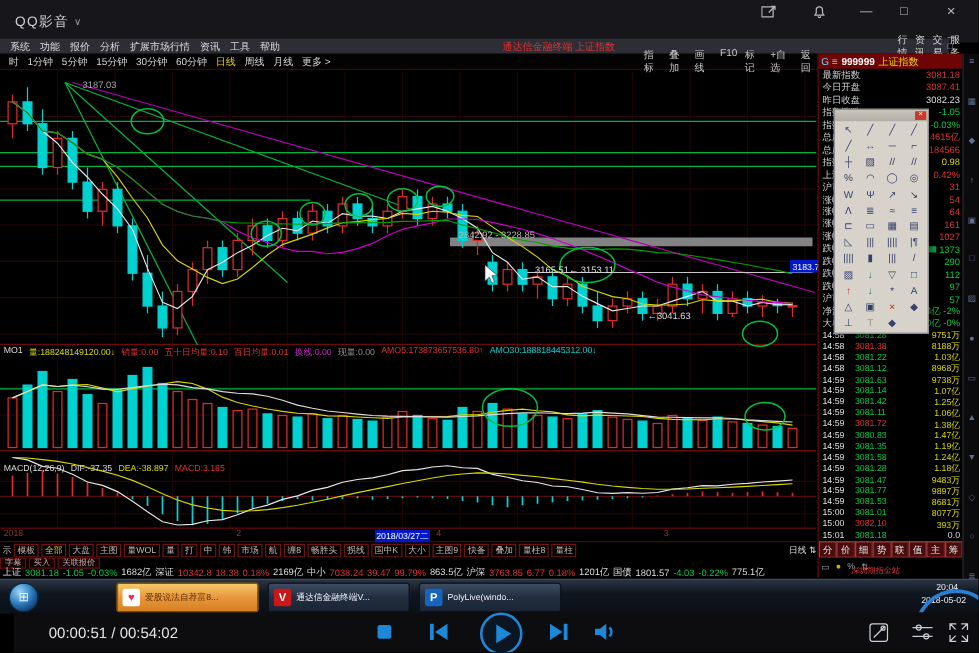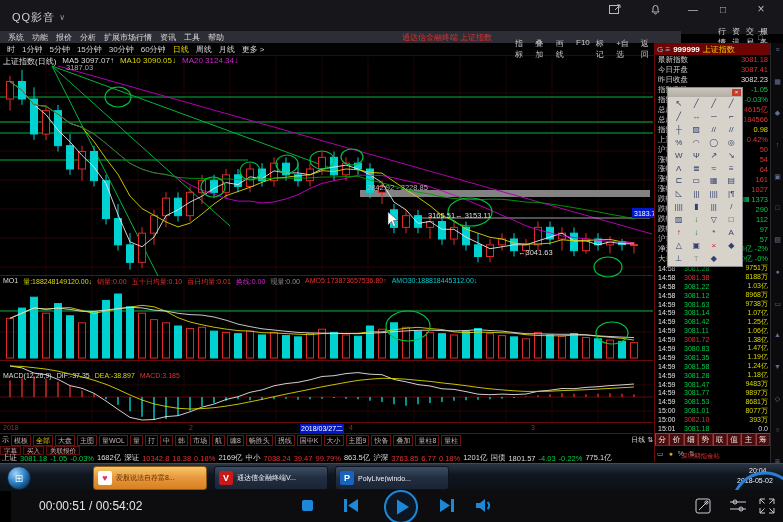--- a/index.html
+++ b/index.html
@@ -11,21 +11,21 @@
   #app-name{color:#cfcfcf;font-size:11px;margin-left:12px;letter-spacing:1px;}
   #app-caret{color:#9a9a9a;font-size:8px;margin-left:4px;}
   #video-title{position:absolute;left:50%;transform:translateX(-50%);color:#d8d8d8;font-size:10px;white-space:nowrap;}
   .tb-ico{position:absolute;top:1px;width:22px;height:16px;color:#b8b8b8;font-size:10px;
           display:flex;align-items:center;justify-content:center;}
   
   #playerbar{left:11px;top:490px;width:783px;height:32px;background:#0d0d10;z-index:60;}
   #time-display{position:absolute;left:28px;top:9px;color:#e5e5e5;font-size:12px;}
   .pbtn{position:absolute;display:flex;align-items:center;justify-content:center;}
   
-  #menubar{left:0;top:31px;width:681px;height:12px;background:#2d2d35;display:flex;align-items:center;font-size:8px;color:#dcdcdc;}
+  #menubar{left:0;top:31px;width:759px;height:12px;background:#2d2d35;display:flex;align-items:center;font-size:8px;color:#dcdcdc;}
   .m-item{margin-left:8px;white-space:nowrap;}
   #menu-notice{position:absolute;left:402px;color:#e03232;}
   #menu-notice2{position:absolute;left:460px;color:#e03232;}
   .mr-item{color:#d8d8d8;}
   #periodbar{left:0;top:43px;width:655px;height:12px;background:#030303;display:flex;align-items:center;font-size:8px;color:#d5d5d5;border-bottom:1px solid #3a0606;}
   .p-item{margin-left:7px;white-space:nowrap;}
   .p-item.active{color:#e8d000;}
   #toolbar-items{position:absolute;left:515px;display:flex;gap:6px;color:#c8c8c8;justify-content:center;}
   
   #quote-head{left:655px;top:43px;width:115px;height:12px;background:#6e0404;display:flex;align-items:center;font-size:8px;}
@@ -440,26 +440,20 @@
       <ellipse cx="608" cy="267" rx="14" ry="10" fill="none" stroke="#00c040" stroke-width="1.2"></ellipse>
       <ellipse cx="408" cy="326" rx="22" ry="15" fill="none" stroke="#00c040" stroke-width="1.2"></ellipse>
       <ellipse cx="612" cy="333" rx="16" ry="11" fill="none" stroke="#00c040" stroke-width="1.2"></ellipse>
       <rect x="632" y="208" width="23" height="10" fill="#0018c8"></rect>
       <text x="634" y="216" fill="#fff" font-size="7">3183.7</text>
       <polygon points="388,212 388,225 391.5,221.5 393.5,226.5 395.5,225.5 393.5,220.5 398,220.5" fill="#fff" stroke="#333" stroke-width="0.5"></polygon>
       <line x1="0" y1="0" x2="0" y2="0"></line>
       <line x1="0" y1="0" x2="0" y2="0"></line>
     </svg>
 
-  <div class="abs tok-line" id="chart-header">
-      <span class="c-white">上证指数(日线)</span>
-      <span class="c-white">MA5 3097.07↑</span>
-      <span class="c-yellow">MA10 3090.05↓</span>
-      <span class="c-mag">MA20 3124.34↓</span>
-    </div>
   <div class="abs tok-line" id="vol-header">
       <span class="c-white">MO1</span>
       <span class="c-yellow">量:188248149120.00↓</span>
       <span class="c-red">销量:0.00</span>
       <span class="c-red">五十日均量:0.10</span>
       <span class="c-red">百日均量:0.01</span>
       <span class="c-mag">换线:0.00</span>
       <span class="c-gray">现量:0.00</span>
       <span class="c-red">AMO5:173873657536.80↑</span>
       <span class="c-cyan">AMO30:188818445312.00↓</span>
@@ -533,21 +527,21 @@
       </div>
       <div class="q-row">
         <span class="q-label">上涨家数</span>
         <span class="q-val c-red">
           <span>0.42%</span>
         </span>
       </div>
       <div class="q-row">
         <span class="q-label">沪市涨停</span>
         <span class="q-val c-red">
-          <span>50</span>
+          <span>31</span>
         </span>
       </div>
       <div class="q-row">
         <span class="q-label">涨幅&gt;7%</span>
         <span class="q-val c-red">
           <span>54</span>
         </span>
       </div>
       <div class="q-row">
         <span class="q-label">涨幅5-7</span>

